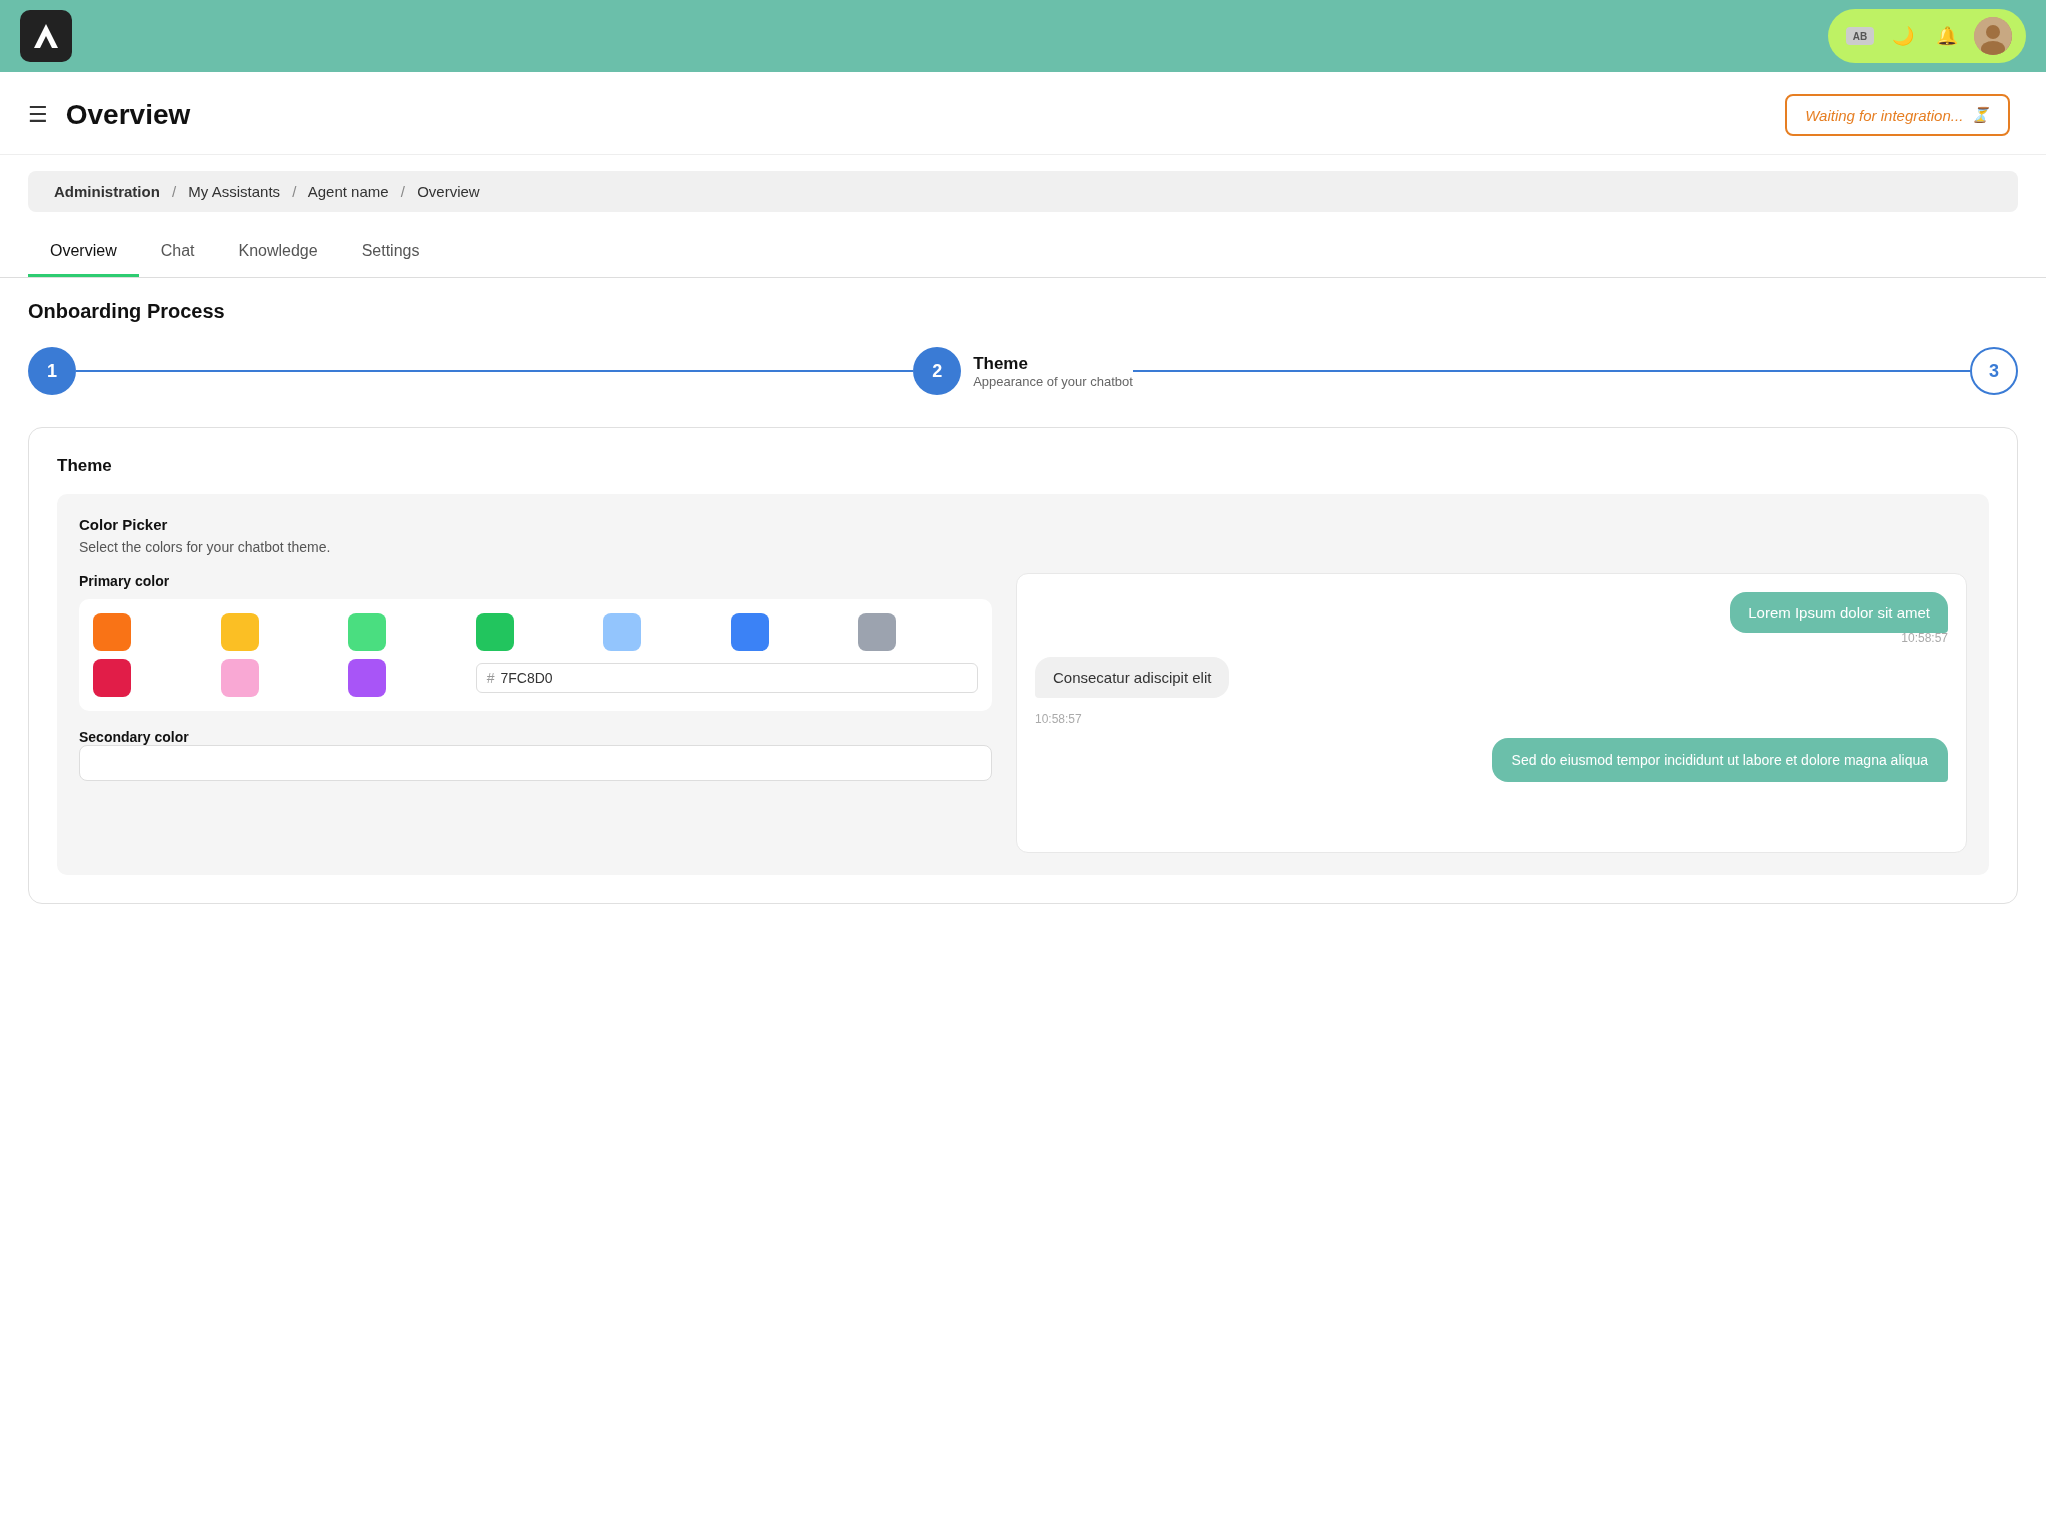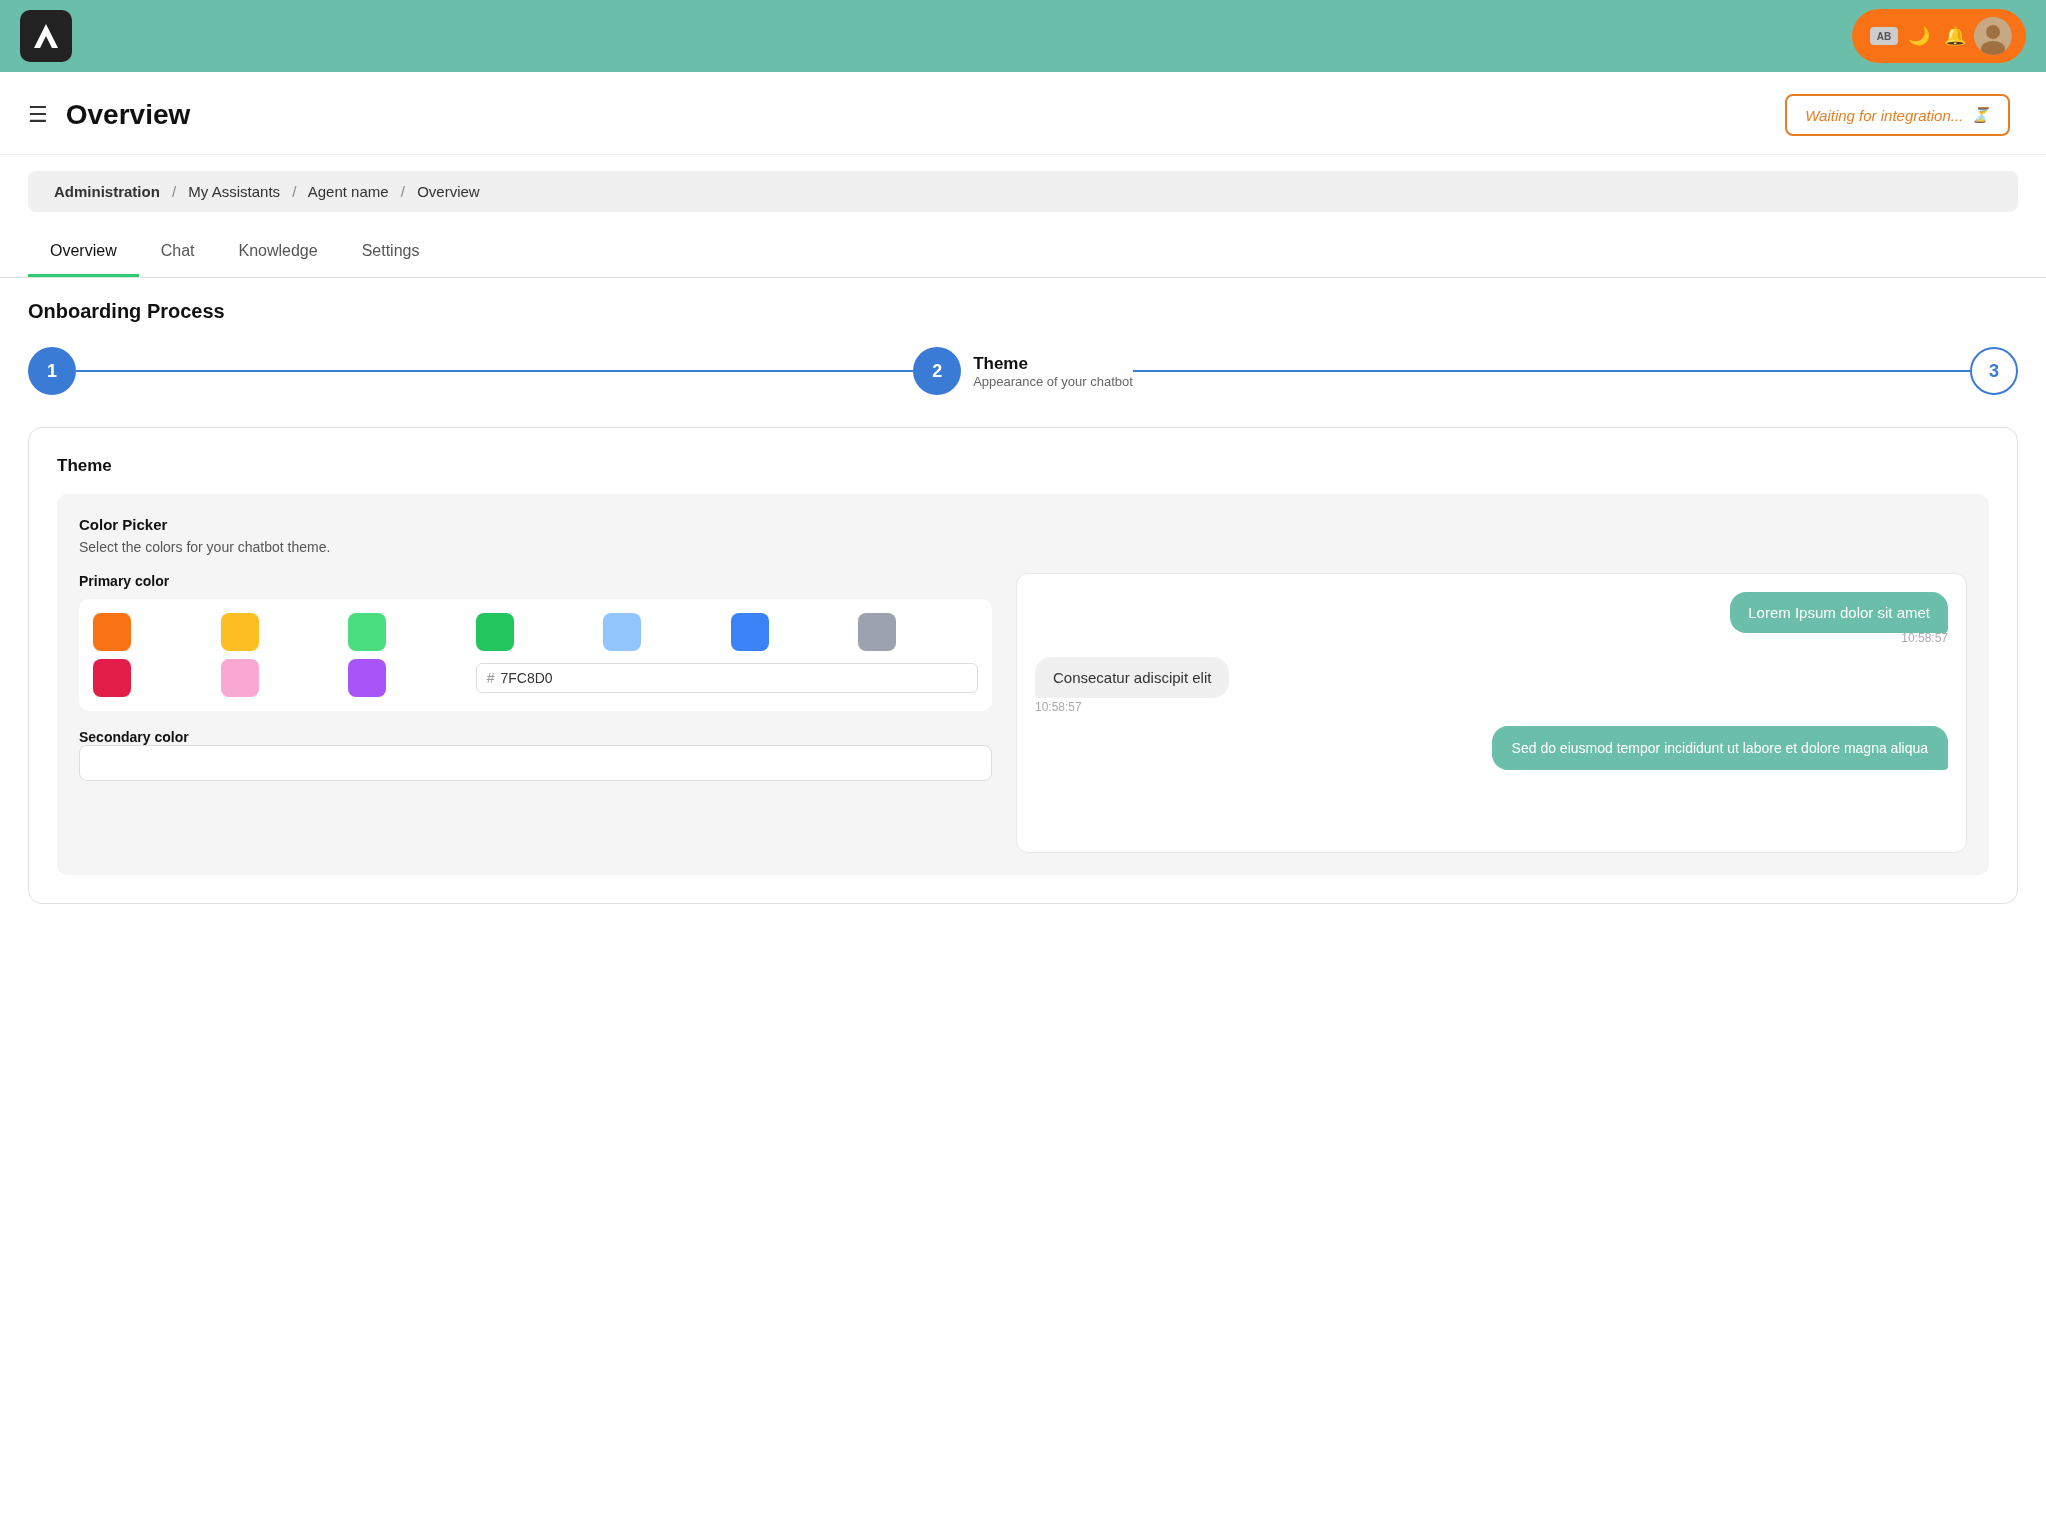--- a/index.html
+++ b/index.html
@@ -15,22 +15,22 @@
       justify-content: space-between;
     }
     .logo-box {
       width: 52px; height: 52px;
       background: #222;
       border-radius: 10px;
       display: flex; align-items: center; justify-content: center;
     }
     .logo-box svg { width: 32px; height: 32px; fill: white; }
     .nav-right {
-      display: flex; align-items: center; 
-      background: #f97316;
+      display: flex; align-items: center; gap: 8px;
+      background: #bef264;
       border-radius: 40px;
       padding: 8px 14px;
     }
     .nav-icon {
       width: 36px; height: 36px;
       display: flex; align-items: center; justify-content: center;
       font-size: 18px; cursor: pointer; color: #333;
     }
     .nav-avatar {
       width: 38px; height: 38px;
@@ -371,21 +371,21 @@
 
           <div class="chat-preview">
 
             <div style="display:flex; flex-direction:column; align-items:flex-end; gap:4px;">
               <div class="chat-bubble-right">
                 <span>Lorem Ipsum dolor sit amet</span>
               </div>
               <div class="chat-time">10:58:57</div>
             </div>
 
-            <div style="display:flex; flex-direction:column; align-items:flex-start; gap:8px;">
+            <div style="display:flex; flex-direction:column; align-items:flex-start; gap:20px;">
               <div class="chat-bubble-left">
                 <span>Consecatur adiscipit elit</span>
               </div>
               <div class="chat-time-left">10:58:57</div>
             </div>
 
             <div style="display:flex; flex-direction:column; align-items:flex-end; gap:4px;">
               <div class="chat-bubble-right-teal">
                 <span>Sed do eiusmod tempor incididunt ut labore et dolore magna aliqua</span>
               </div>

